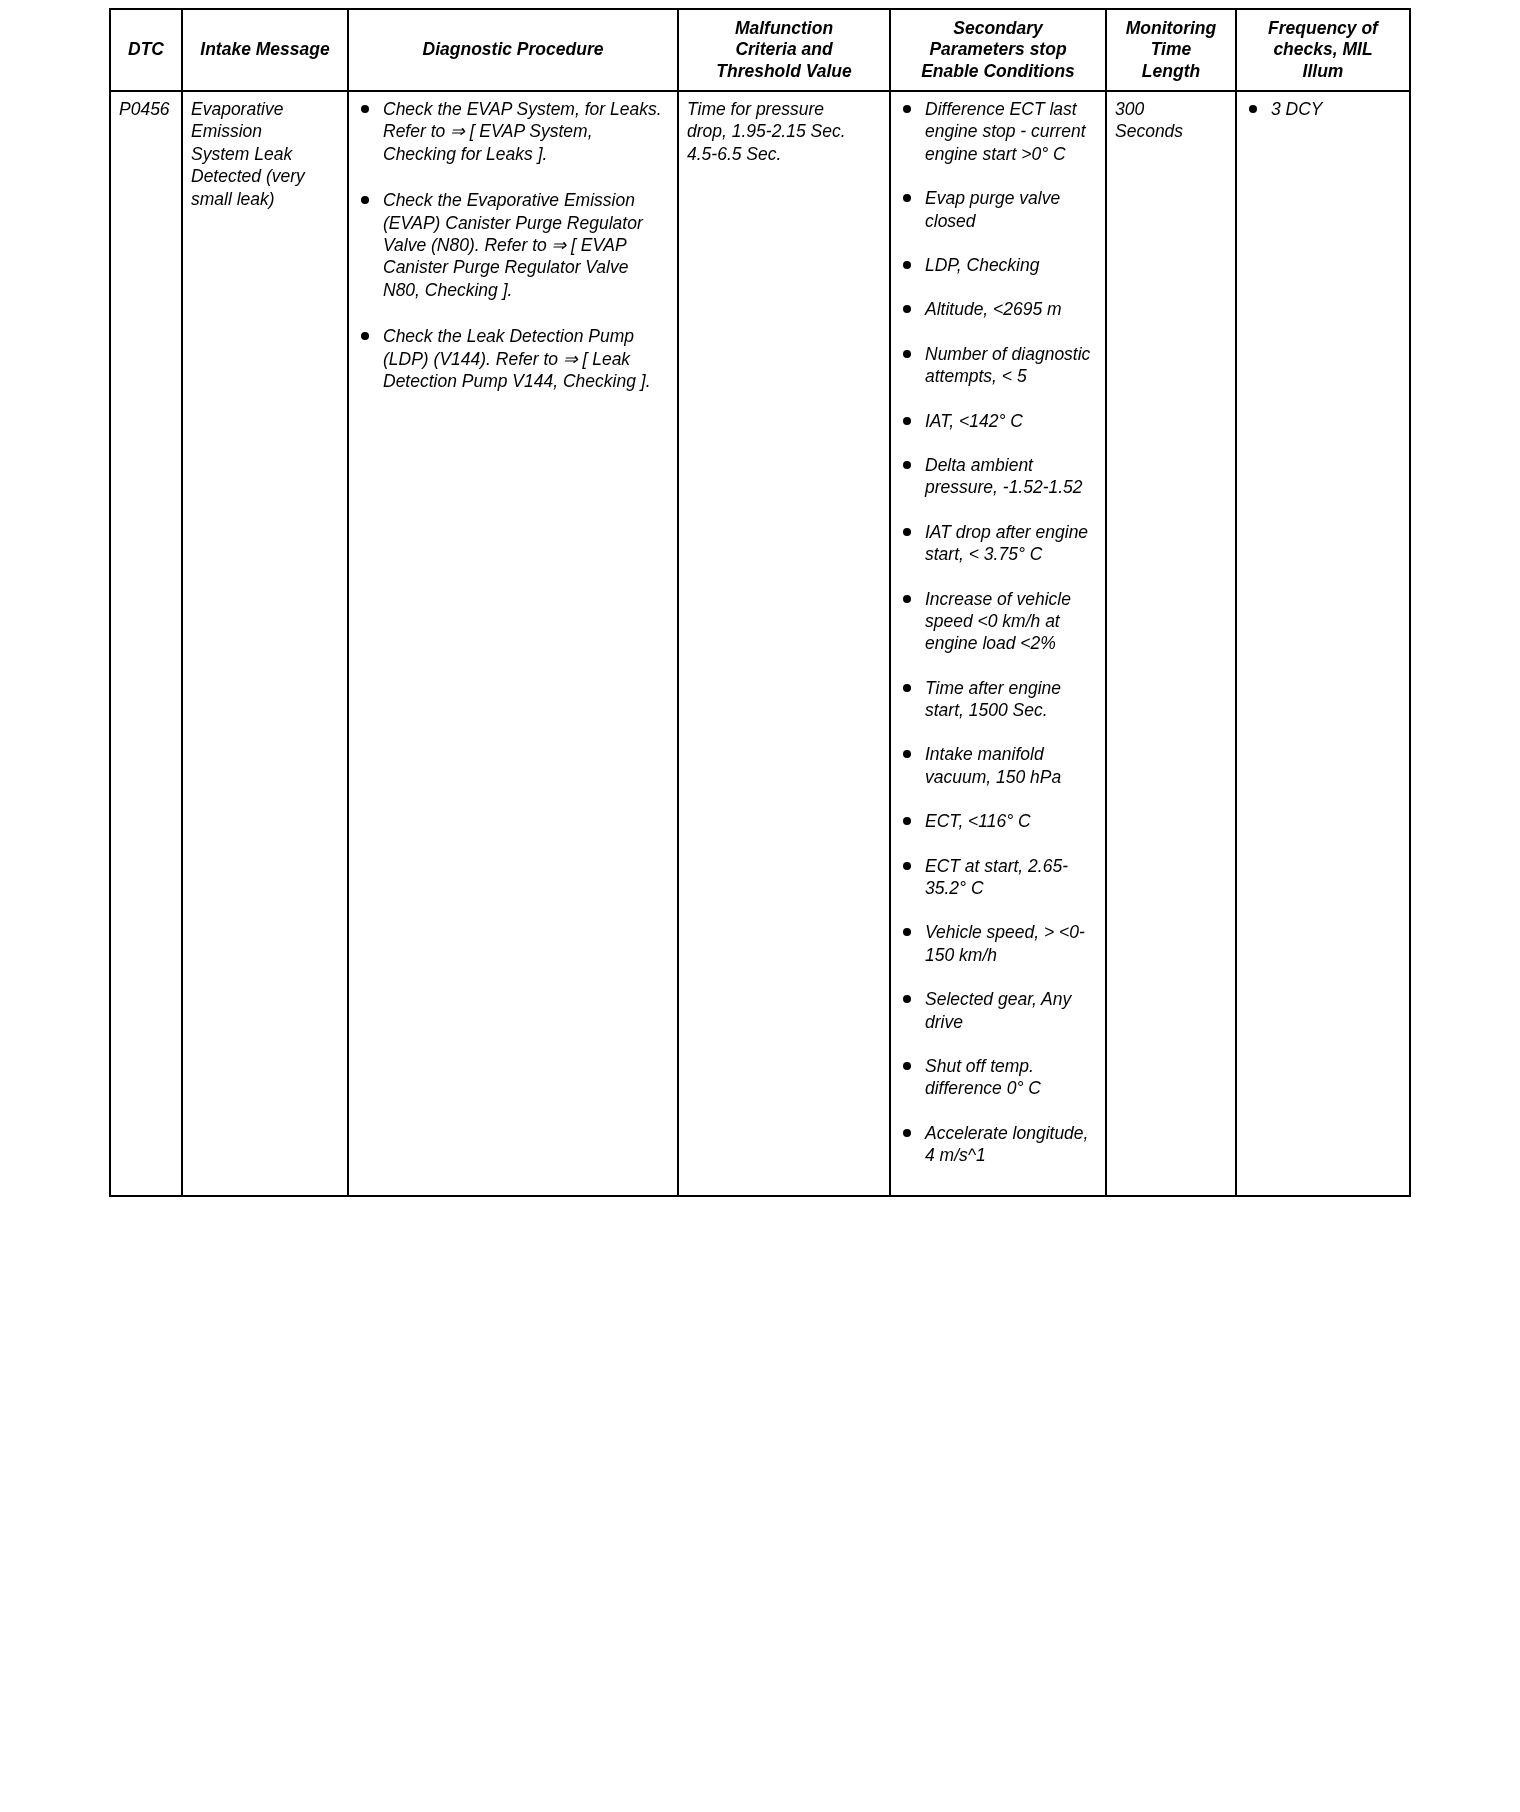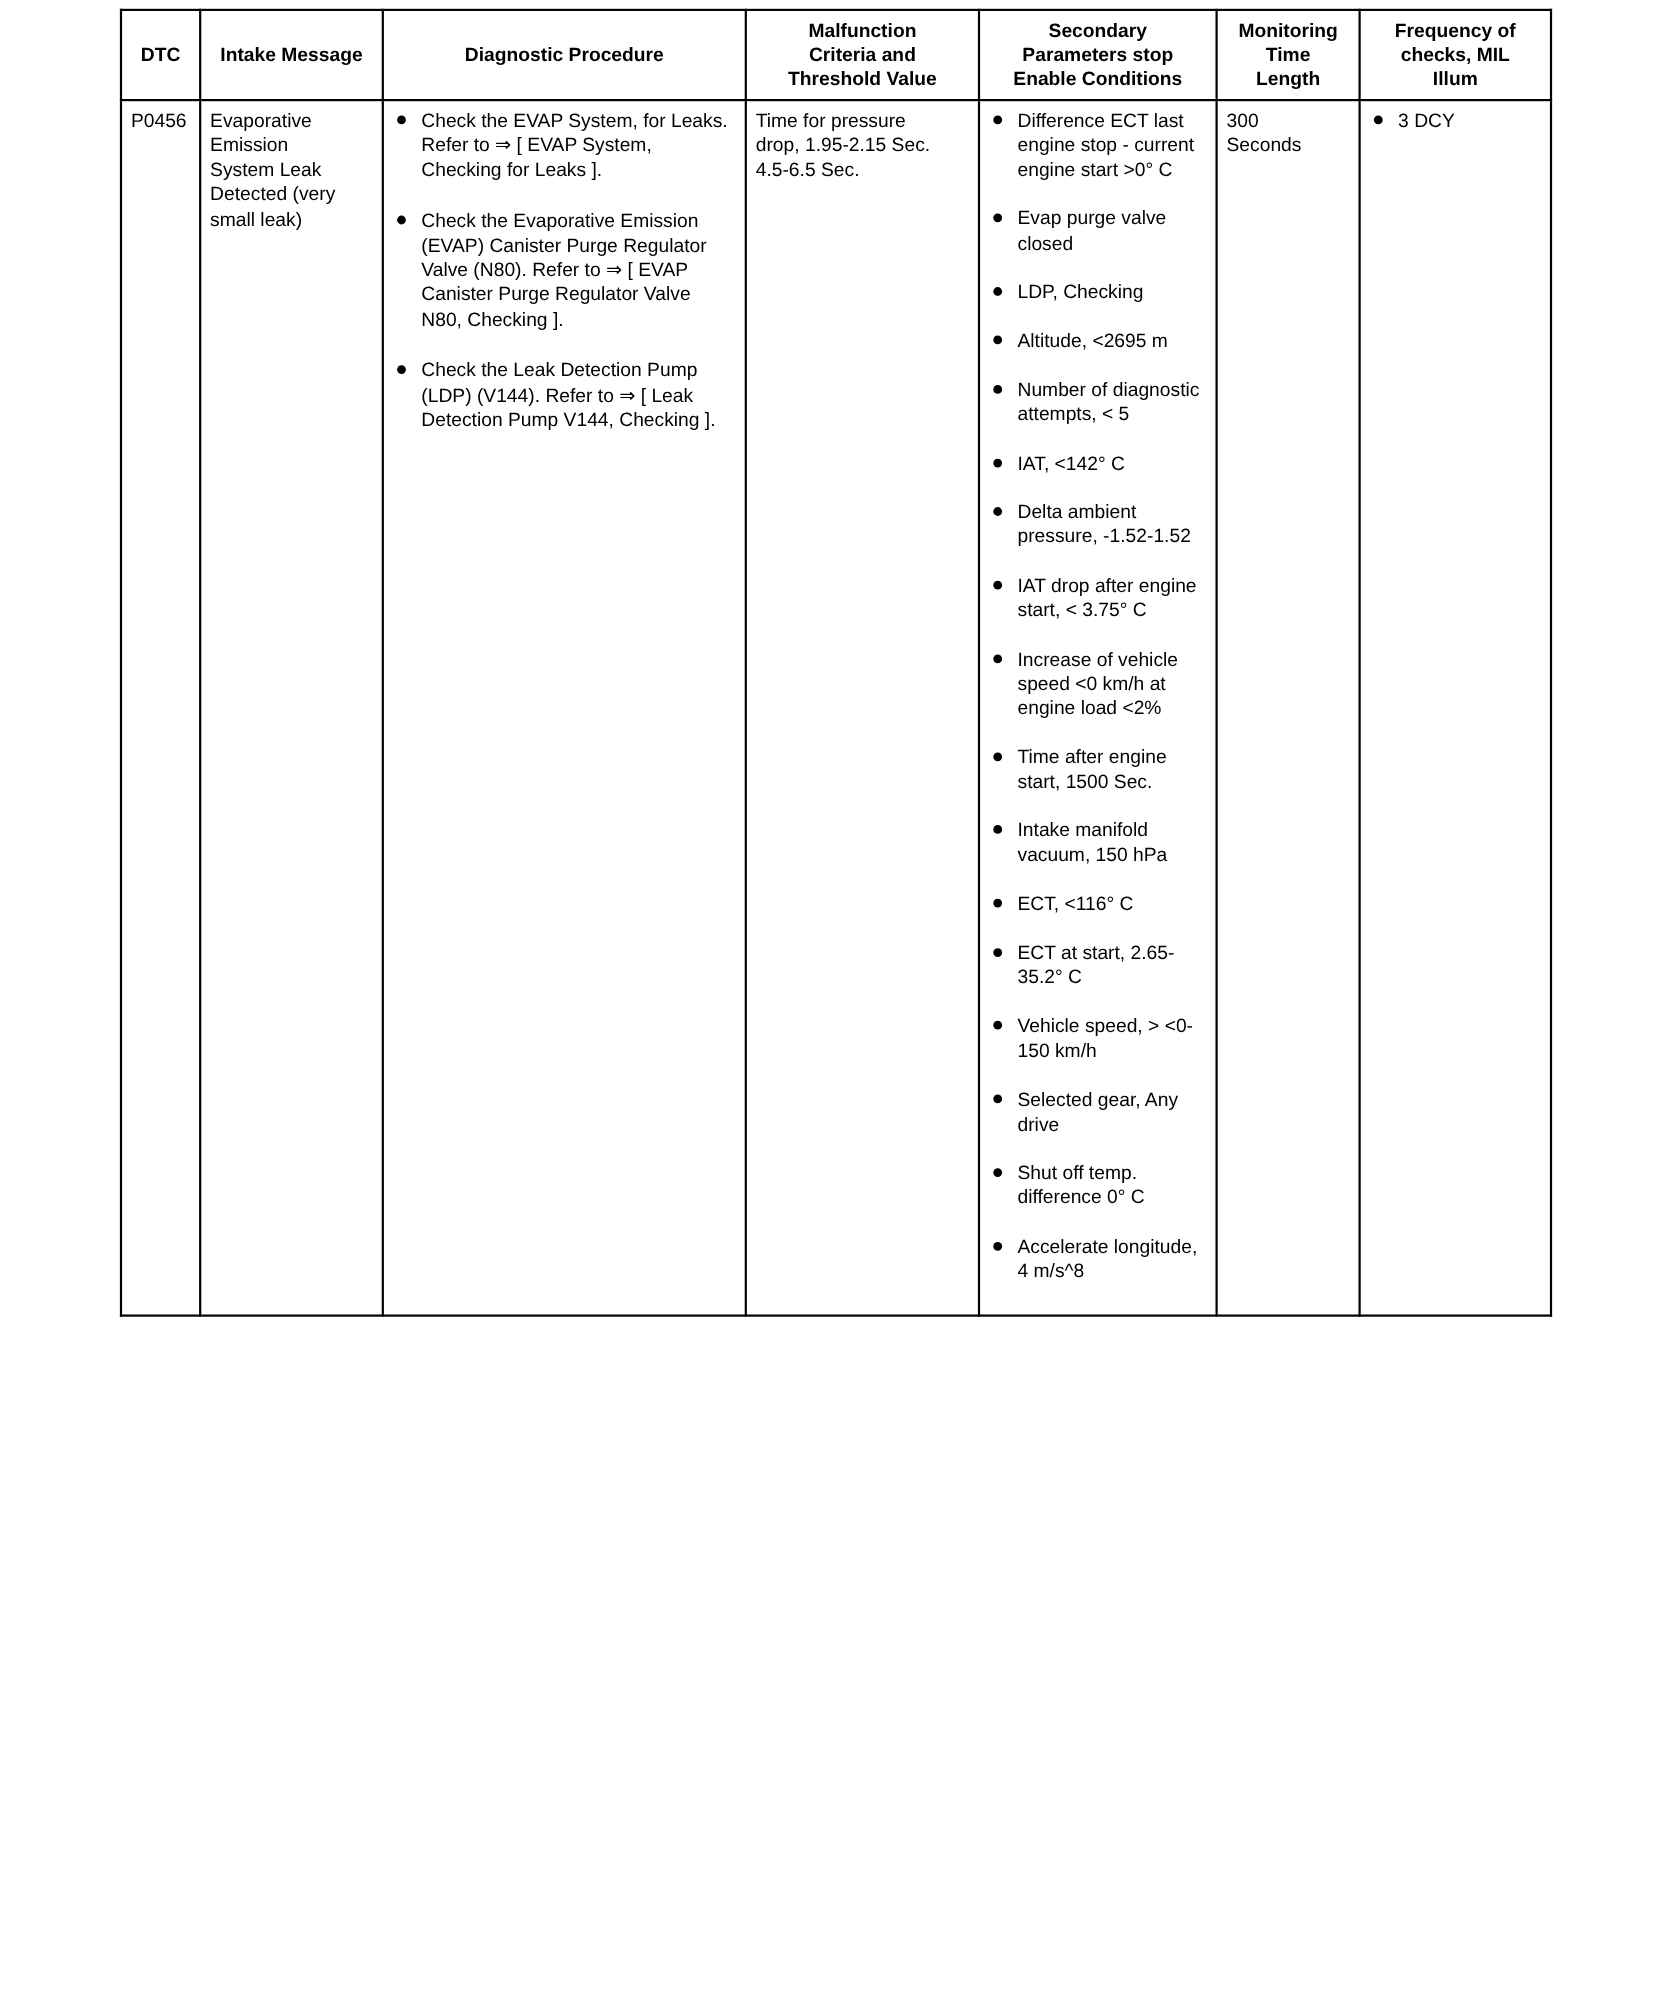--- a/index.html
+++ b/index.html
@@ -23,20 +23,21 @@
     margin: 0 auto;
     table-layout: fixed;
   }
   table.dtc-table th,
   table.dtc-table td {
     border: 2px solid #000000;
     vertical-align: top;
     padding: 6px 8px;
     font-size: 17.5px;
     line-height: 1.28;
+    font-style: italic;
   }
   table.dtc-table thead th {
     text-align: center;
     font-weight: bold;
     vertical-align: middle;
     padding: 8px 6px;
     line-height: 1.22;
   }
   
   col.c-dtc { width: 72px; }
@@ -212,21 +213,21 @@
             <li>
               <span class="dot"></span>
               <span>Selected gear, Any drive</span>
             </li>
             <li>
               <span class="dot"></span>
               <span>Shut off temp. difference 0° C</span>
             </li>
             <li>
               <span class="dot"></span>
-              <span>Accelerate longitude, 4 m/s^8</span>
+              <span>Accelerate longitude, 4 m/s^1</span>
             </li>
           </ul>
         </td>
         <td class="cell-mon cell-text mon-text">300
 Seconds</td>
         <td class="cell-freq">
           <ul class="bullets">
             <li>
               <span class="dot"></span>
               <span>3 DCY</span>

